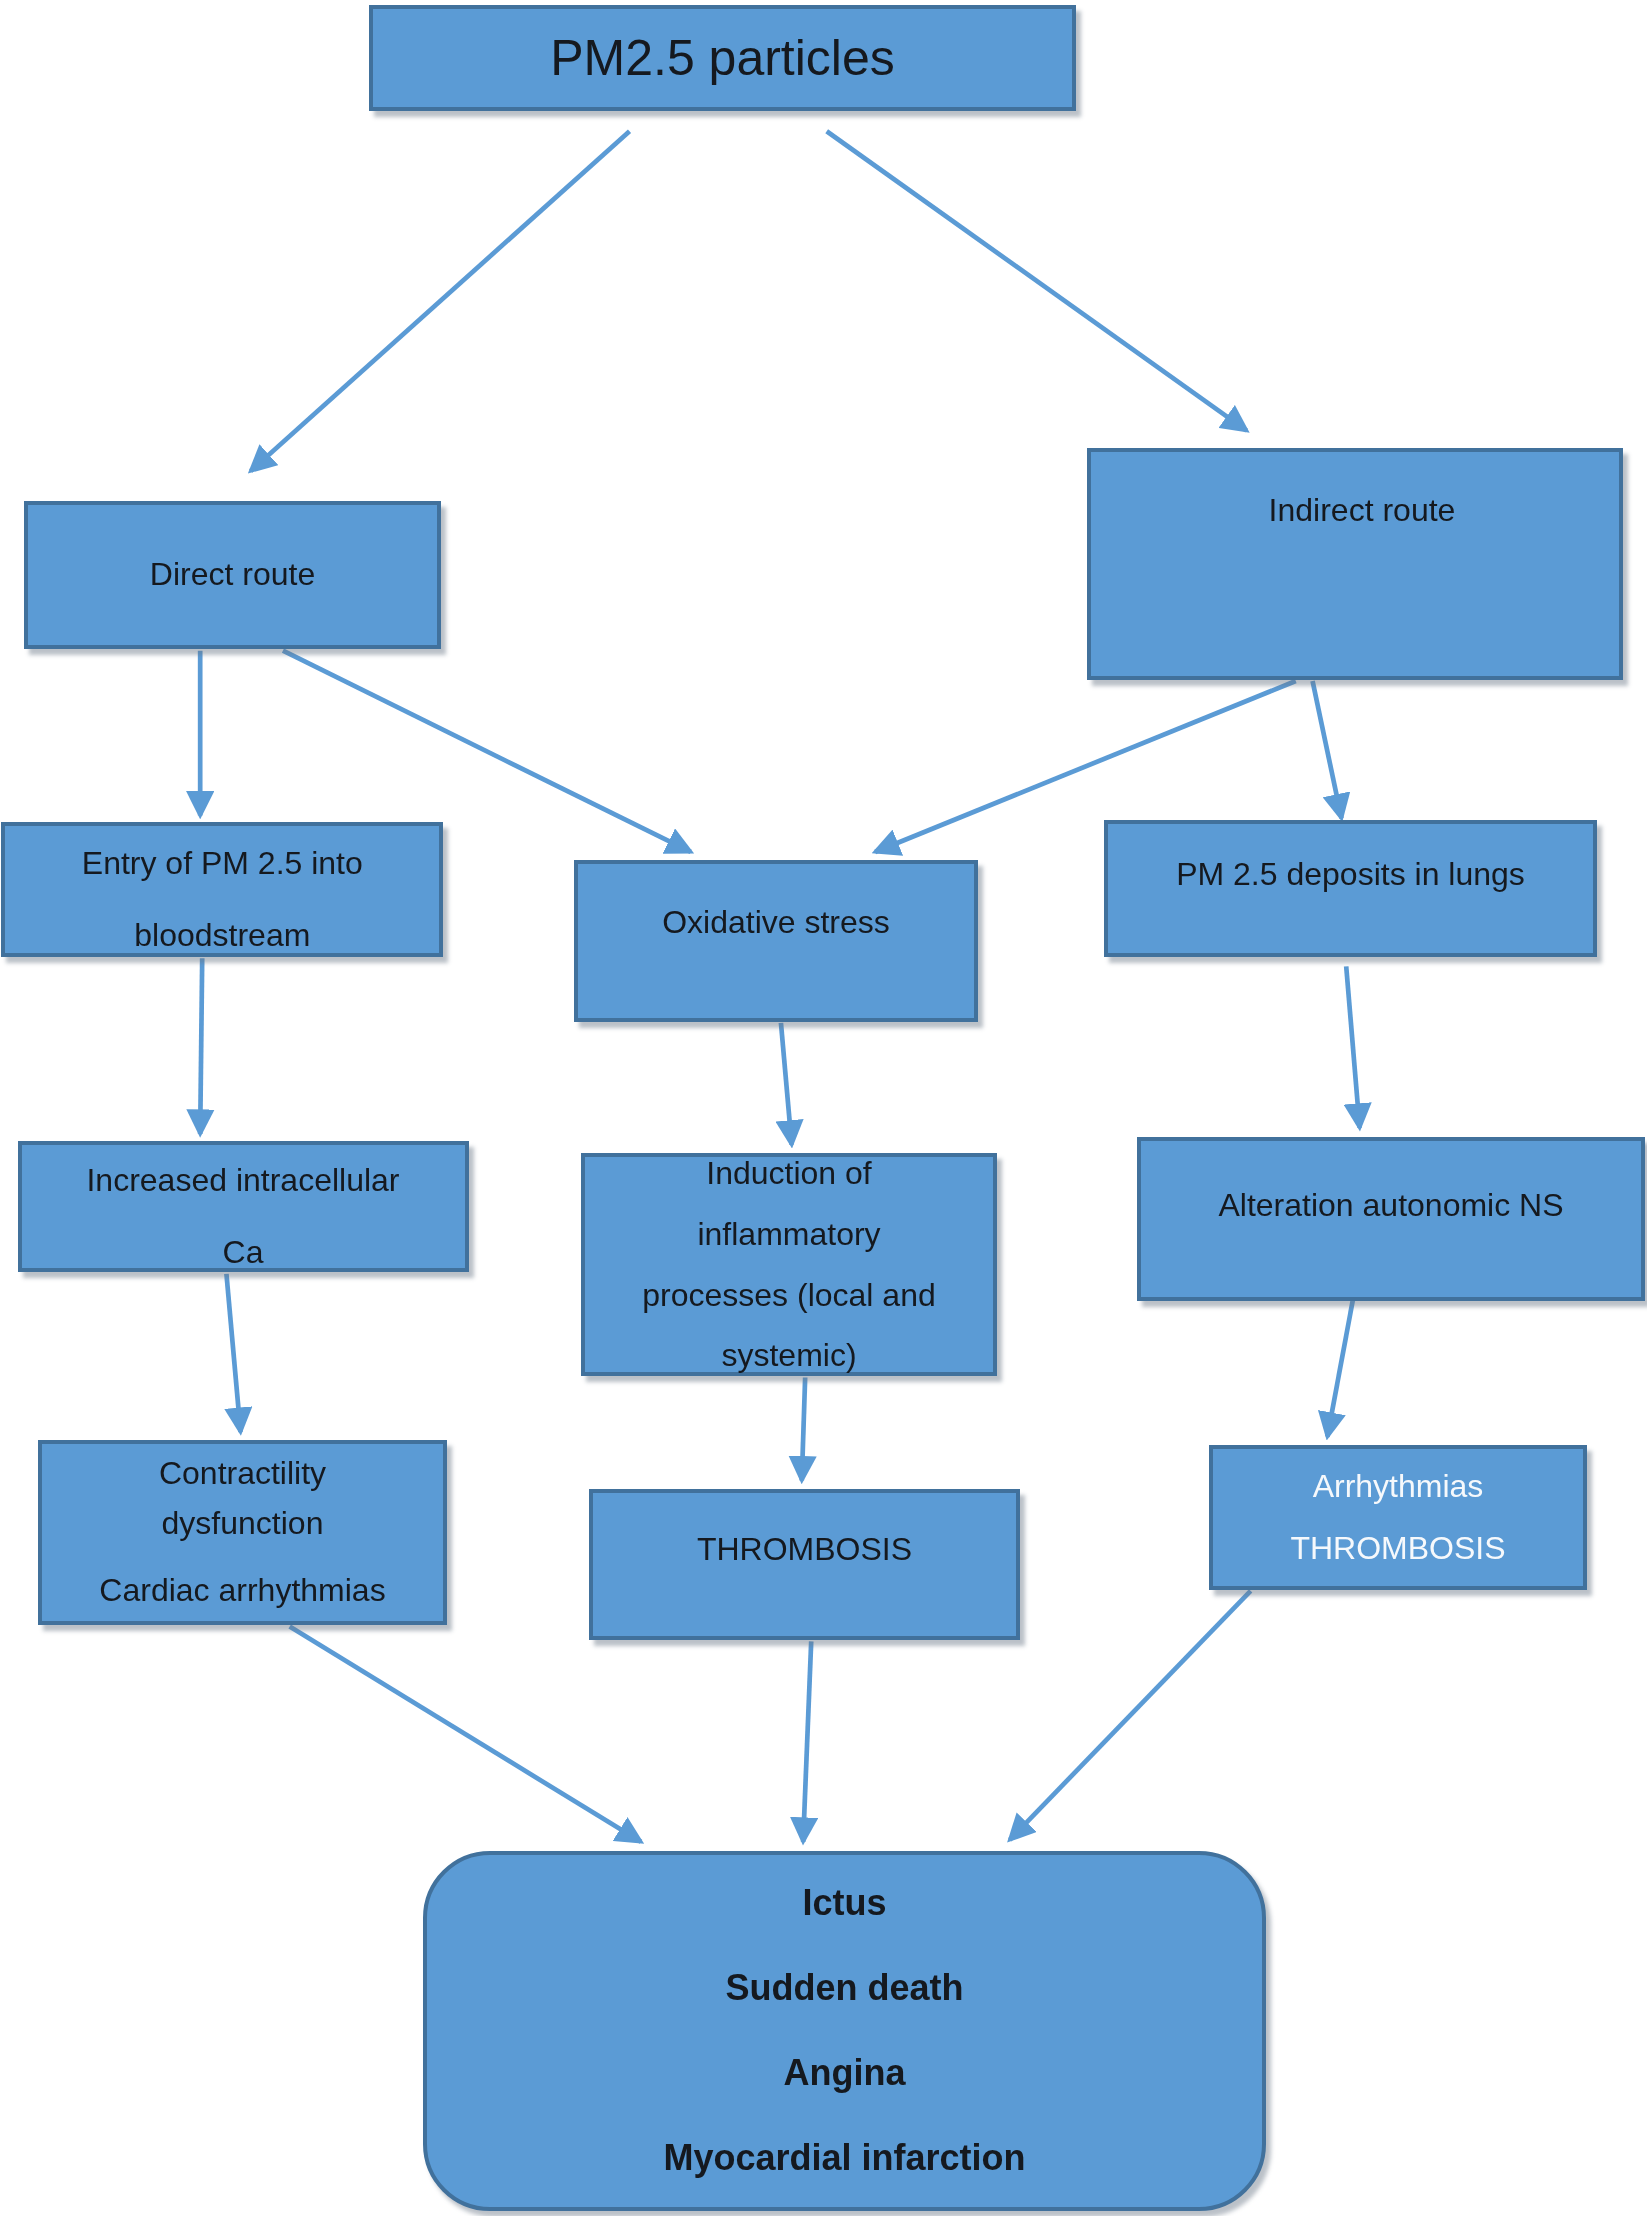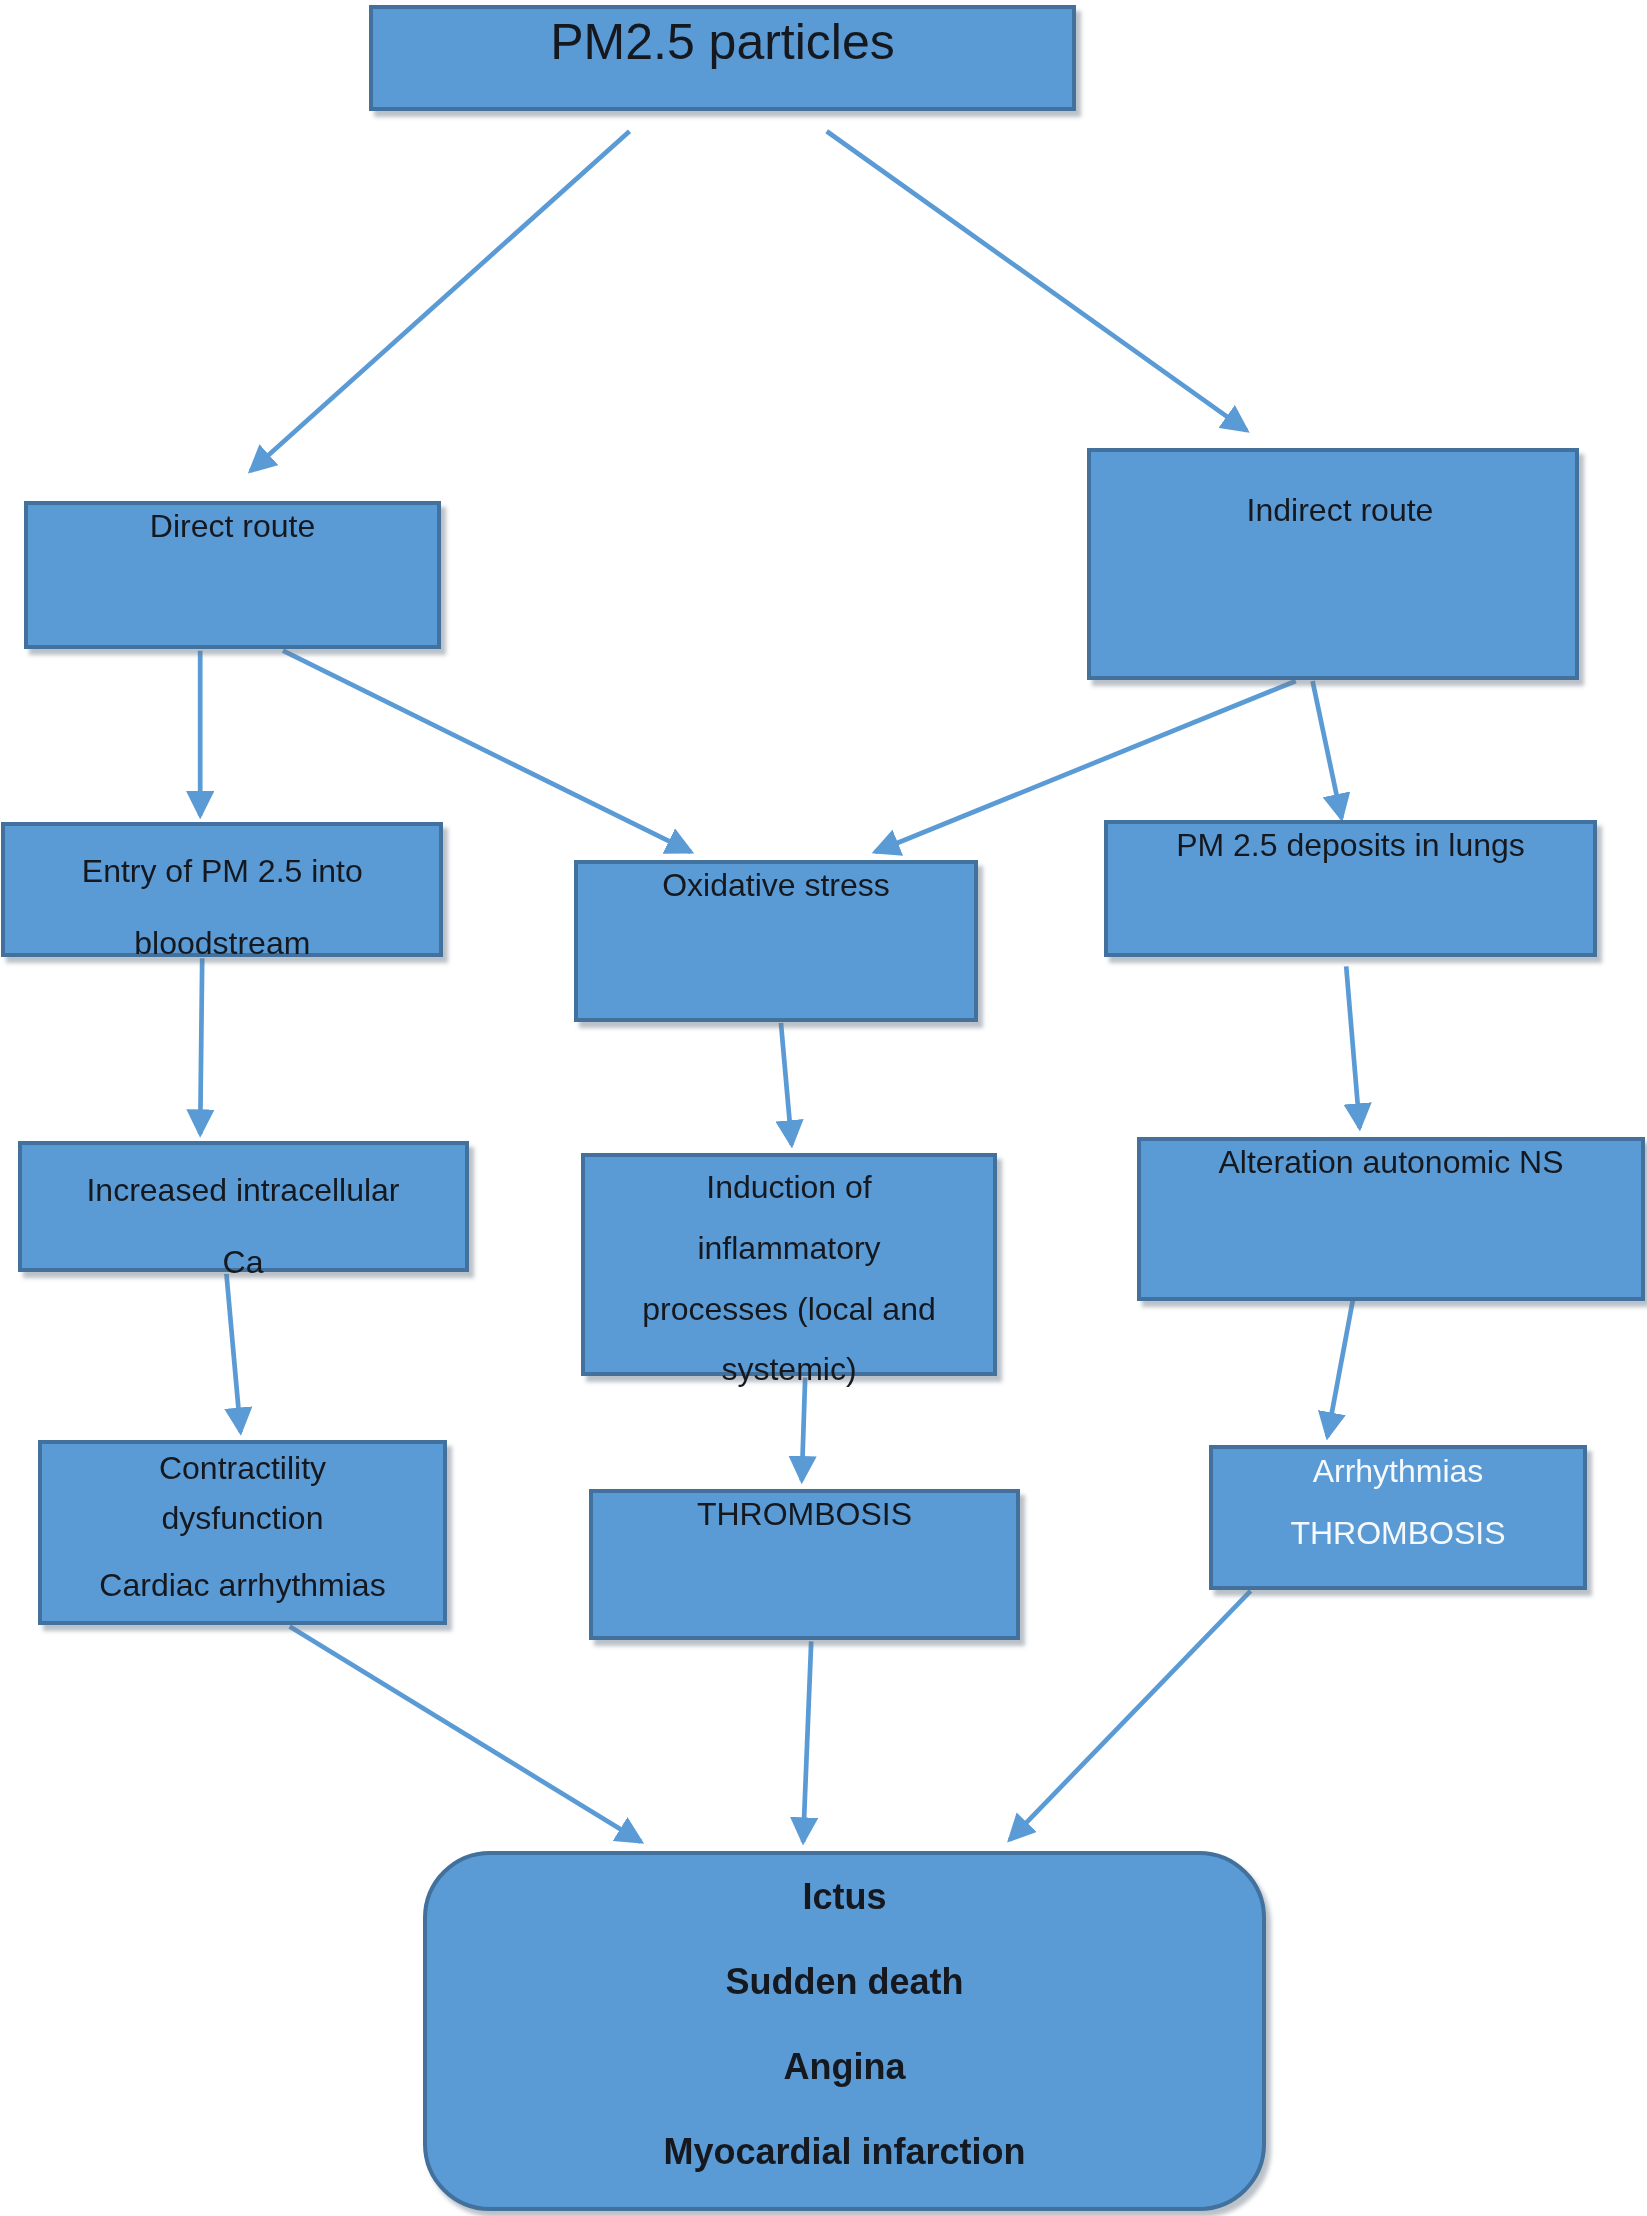--- a/index.html
+++ b/index.html
@@ -13,21 +13,21 @@
   #edges{position:absolute;left:0;top:0;width:100%;height:100%;}
   .edge{stroke:var(--c-arrow);stroke-width:7;fill:none;}
   .ah{fill:var(--c-arrow);}
   .node{
     position:absolute;
     box-sizing:border-box;
     background:var(--c-box_fill);
     border:4px solid var(--c-box_border);
     box-shadow:4.7px 6px 4px var(--c-shadow);
     display:flex;flex-direction:column;
-    align-items:center;
+    align-items:center;justify-content:center;
     text-align:center;
     color:var(--c-text_dark);
     font-size:32px;
     line-height:1.35;
   }
   .line{white-space:pre;}
   .line:empty{height:.55em;}
   .n-title{font-size:50px;}
   .n-top-align{justify-content:flex-start;padding-top:37px;}
   .lh-162 .line{line-height:1.62;margin-top:20px;}
@@ -74,21 +74,21 @@
   </svg>
 
   <div class="node n-title" style="left:369px;top:5.4px;width:707px;height:106px;">
       <div class="line">PM2.5 particles</div>
     </div>
 
   <div class="node" style="left:24px;top:501px;width:417px;height:148px;">
       <div class="line">Direct route</div>
     </div>
 
-  <div class="node n-top-align" style="left:1087px;top:448px;width:492px;height:232px;padding-left:14px;">
+  <div class="node n-top-align" style="left:1087px;top:448px;width:536px;height:232px;padding-left:14px;">
       <div class="line">Indirect route</div>
     </div>
 
   <div class="node lh-162" style="left:1.3px;top:822px;width:442px;height:135px;">
       <div class="line">Entry of PM 2.5 into</div>
       <div class="line">bloodstream</div>
     </div>
 
   <div class="node pb-30" style="left:574px;top:860px;width:404px;height:162px;">
       <div class="line">Oxidative stress</div>

